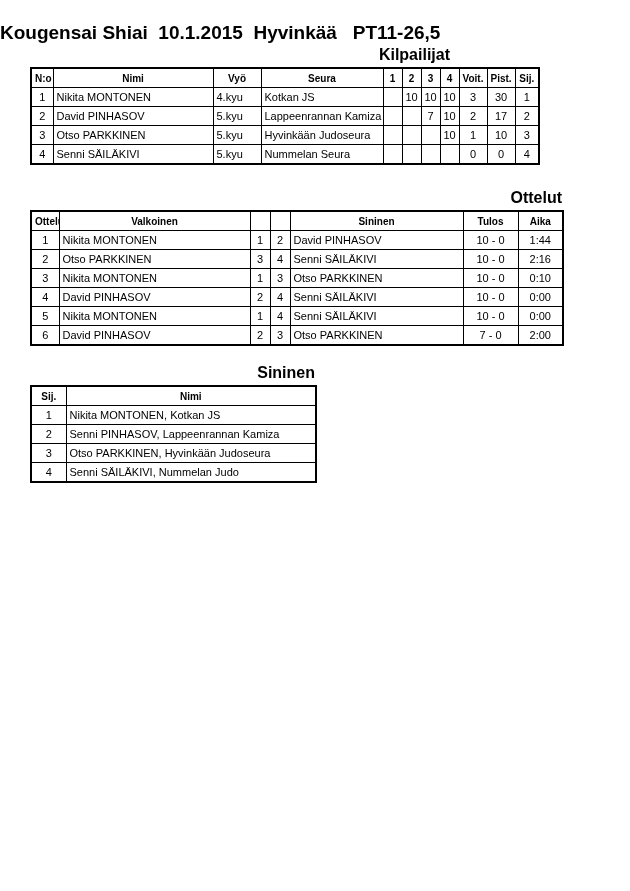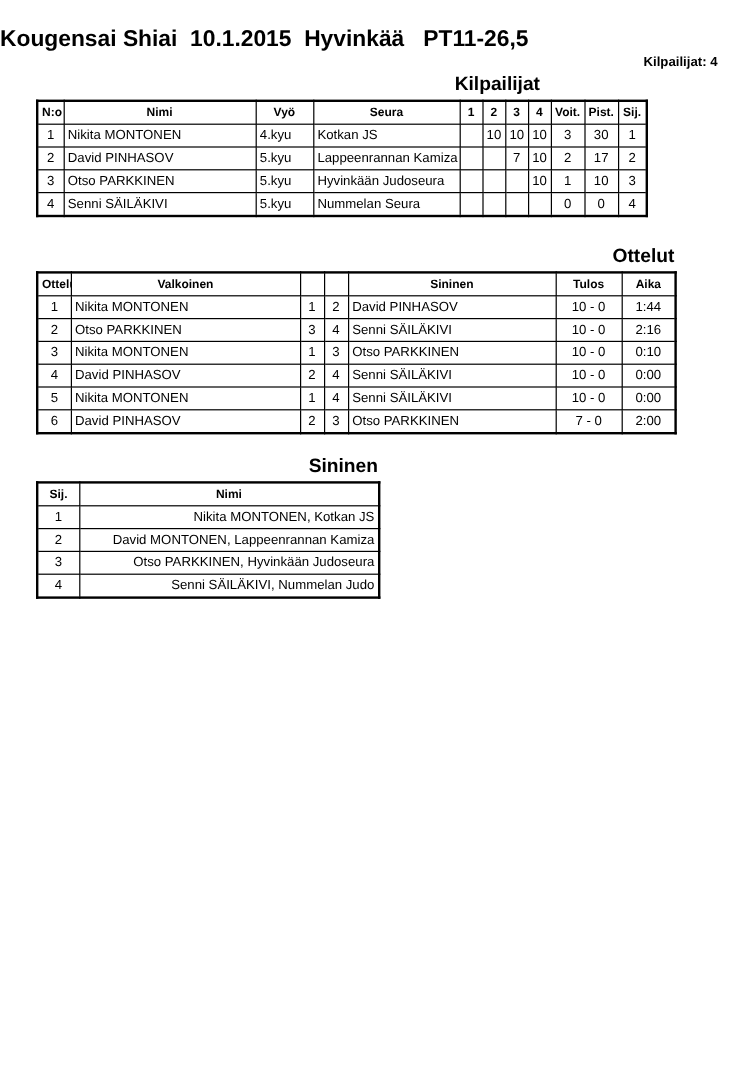--- a/index.html
+++ b/index.html
@@ -50,29 +50,28 @@
   th { font-size: 10px; font-weight: bold; }
   td { font-size: 11px; }
   #t1 { width: 508px; }
   #t2 { width: 532px; }
   #t3 { width: 285px; }
   #t1 tbody td:nth-child(2),
   #t1 tbody td:nth-child(3),
   #t1 tbody td:nth-child(4) { text-align: left; }
   #t2 tbody td:nth-child(2),
   #t2 tbody td:nth-child(5) { text-align: left; }
-  #t3 tbody td:nth-child(2) { text-align: right; }
+  #t3 tbody td:nth-child(2) { text-align: left; }
 </style>
 </head>
 <body>
 
 <div class="page">
 
   <h1 class="title">Kougensai Shiai  10.1.2015  Hyvinkää   PT11-26,5</h1>
-  <div class="count">Kilpailijat: 4</div>
 
   <div class="content">
 
     <section>
       <div class="sec-heading h-kilpailijat">Kilpailijat</div>
       <table id="t1">
         <colgroup>
           <col style="width:22px">
             <col style="width:160px">
             <col style="width:48px">
@@ -252,21 +251,21 @@
             <th>Nimi</th>
           </tr>
         </thead>
         <tbody>
           <tr>
             <td>1</td>
             <td>Nikita MONTONEN, Kotkan JS</td>
           </tr>
           <tr>
             <td>2</td>
-            <td>David MONTONEN, Lappeenrannan Kamiza</td>
+            <td>Senni PINHASOV, Lappeenrannan Kamiza</td>
           </tr>
           <tr>
             <td>3</td>
             <td>Otso PARKKINEN, Hyvinkään Judoseura</td>
           </tr>
           <tr>
             <td>4</td>
             <td>Senni SÄILÄKIVI, Nummelan Judo</td>
           </tr>
         </tbody>

